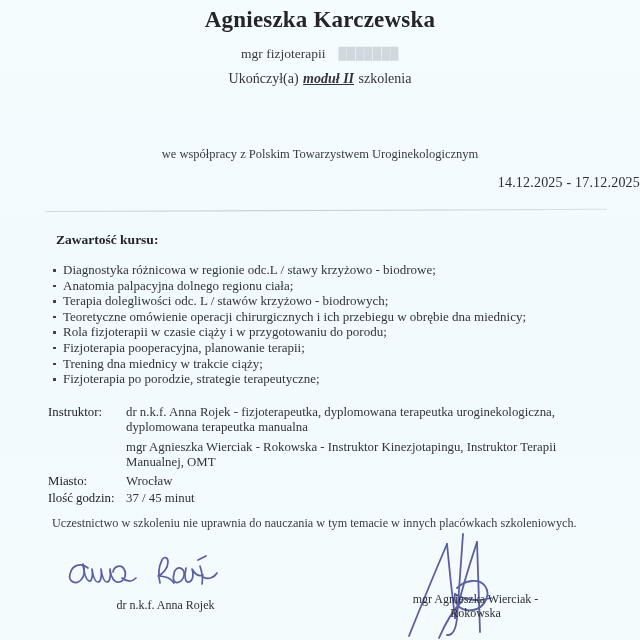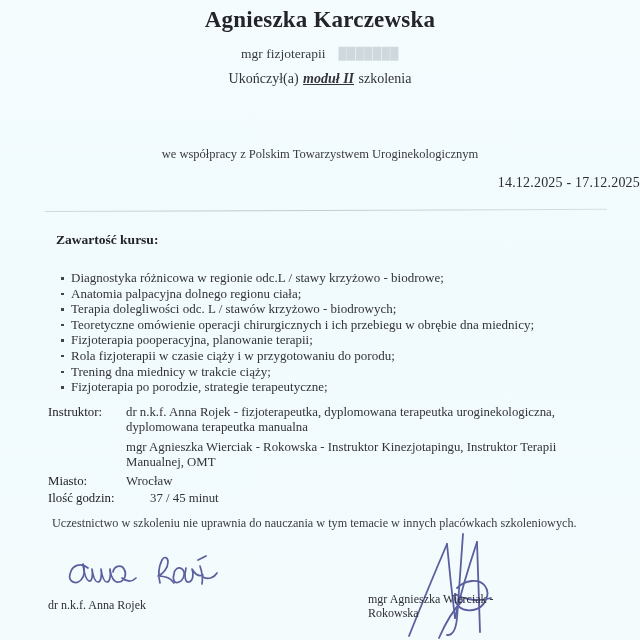--- a/index.html
+++ b/index.html
@@ -123,21 +123,21 @@
     font-size: 13.5px;
     font-weight: bold;
     color: #23232a;
     margin-left: 8px;
   }
 
   .topic-list {
     position: absolute;
     left: 48px;
     top: 258px;
-    margin: 12px;
+    margin: 4px;
     padding: 0;
     list-style: none;
   }
   .topic-list li {
     font-size: 13px;
     line-height: 15.6px;
     color: #33333b;
     padding-left: 11px;
     position: relative;
     white-space: nowrap;
@@ -177,21 +177,21 @@
   .field-value .sub-line {
     display: block;
   }
   .field-value .para-gap {
     display: block;
     margin-top: 4px;
   }
 
   .instructor-block { top: 405px; }
   .location-block   { top: 474px; }
-  .location-block .field-row + .field-row { margin-top: 2px; gap: 24px; }
+  .location-block .field-row + .field-row { margin-top: 2px; }
 
   .disclaimer {
     position: absolute;
     left: 52px;
     top: 516px;
     font-size: 12.2px;
     color: #3b3b44;
     white-space: nowrap;
   }
 
@@ -218,20 +218,21 @@
     top: 532px;
     width: 160px;
     height: 108px;
   }
 
   .sig-caption {
     position: absolute;
     font-size: 12px;
     color: #2e2e36;
     line-height: 14px;
+    text-align: center;
   }
   .sig-caption-left {
     left: 48px;
     top: 598px;
     width: 235px;
   }
   .sig-caption-right {
     left: 368px;
     top: 592px;
     width: 215px;
@@ -261,22 +262,22 @@
 
   <div class="divider"></div>
 
   <div class="content-heading">Zawartość kursu:</div>
 
   <ul class="topic-list" id="topic-list">
       <li>Diagnostyka różnicowa w regionie odc.L / stawy krzyżowo - biodrowe;</li>
       <li>Anatomia palpacyjna dolnego regionu ciała;</li>
       <li>Terapia dolegliwości odc. L / stawów krzyżowo - biodrowych;</li>
       <li>Teoretyczne omówienie operacji chirurgicznych i ich przebiegu w obrębie dna miednicy;</li>
+      <li>Rola fizjoterapii w czasie ciąży i w przygotowaniu do porodu;</li>
       <li>Fizjoterapia pooperacyjna, planowanie terapii;</li>
-      <li>Rola fizjoterapii w czasie ciąży i w przygotowaniu do porodu;</li>
       <li>Trening dna miednicy w trakcie ciąży;</li>
       <li>Fizjoterapia po porodzie, strategie terapeutyczne;</li>
     </ul>
 
   <div class="field-block instructor-block">
     <div class="field-row">
       <div class="field-label">Instruktor:</div>
       <div class="field-value">
         <span class="sub-line">dr n.k.f. Anna Rojek - fizjoterapeutka, dyplomowana terapeutka uroginekologiczna,</span>
         <span class="sub-line">dyplomowana terapeutka manualna</span>

